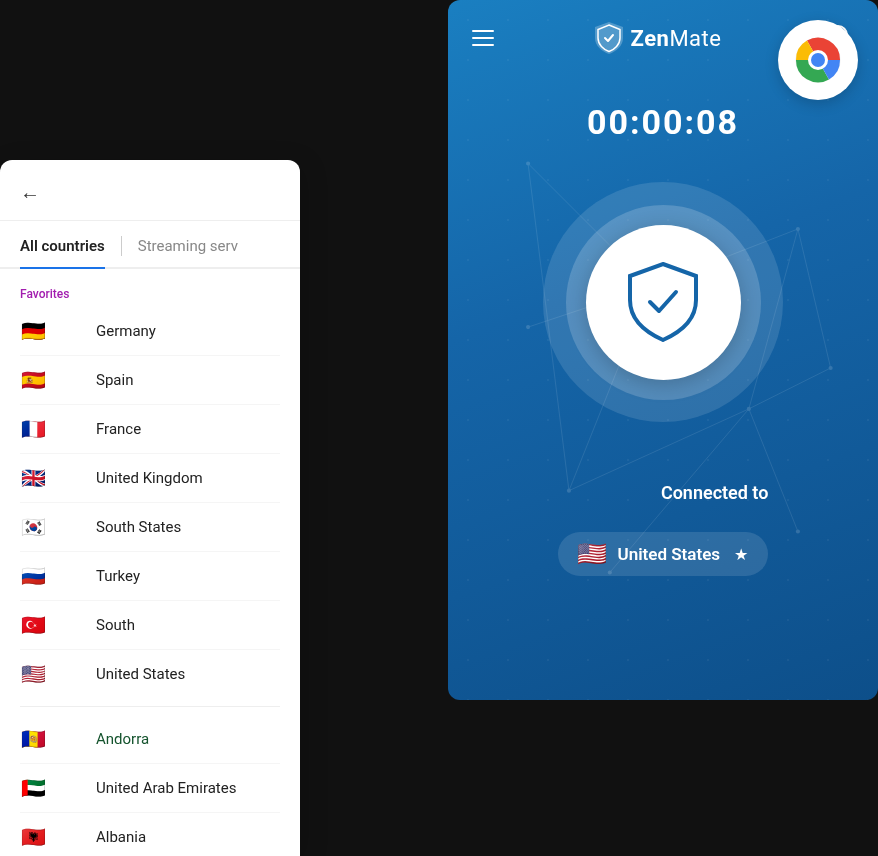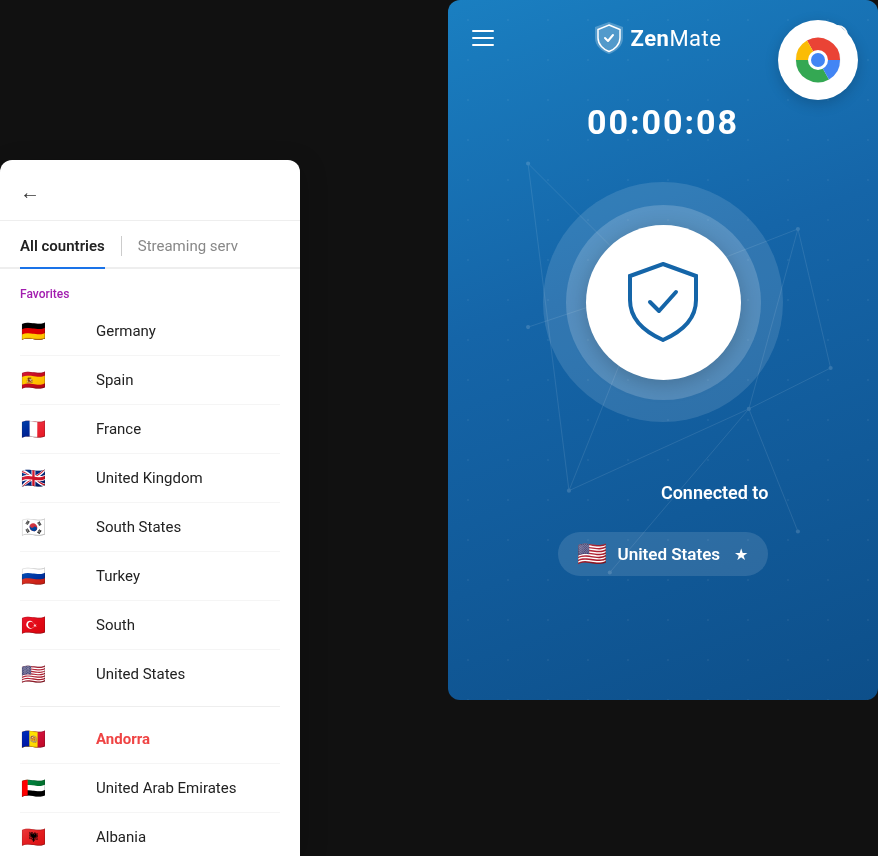--- a/index.html
+++ b/index.html
@@ -122,22 +122,22 @@
       flex-shrink: 0;
     }
 
     .country-name {
       font-size: 15px;
       color: #222;
       margin-left: 36px;
     }
 
     .country-name.highlight {
-      color: #ef4444;
-      font-weight: 700;
+      color: #14532d;
+      font-weight: 400;
     }
 
     .divider-line {
       height: 1px;
       background: #eee;
       margin: 8px 0;
     }
 
     
     .vpn-panel {

